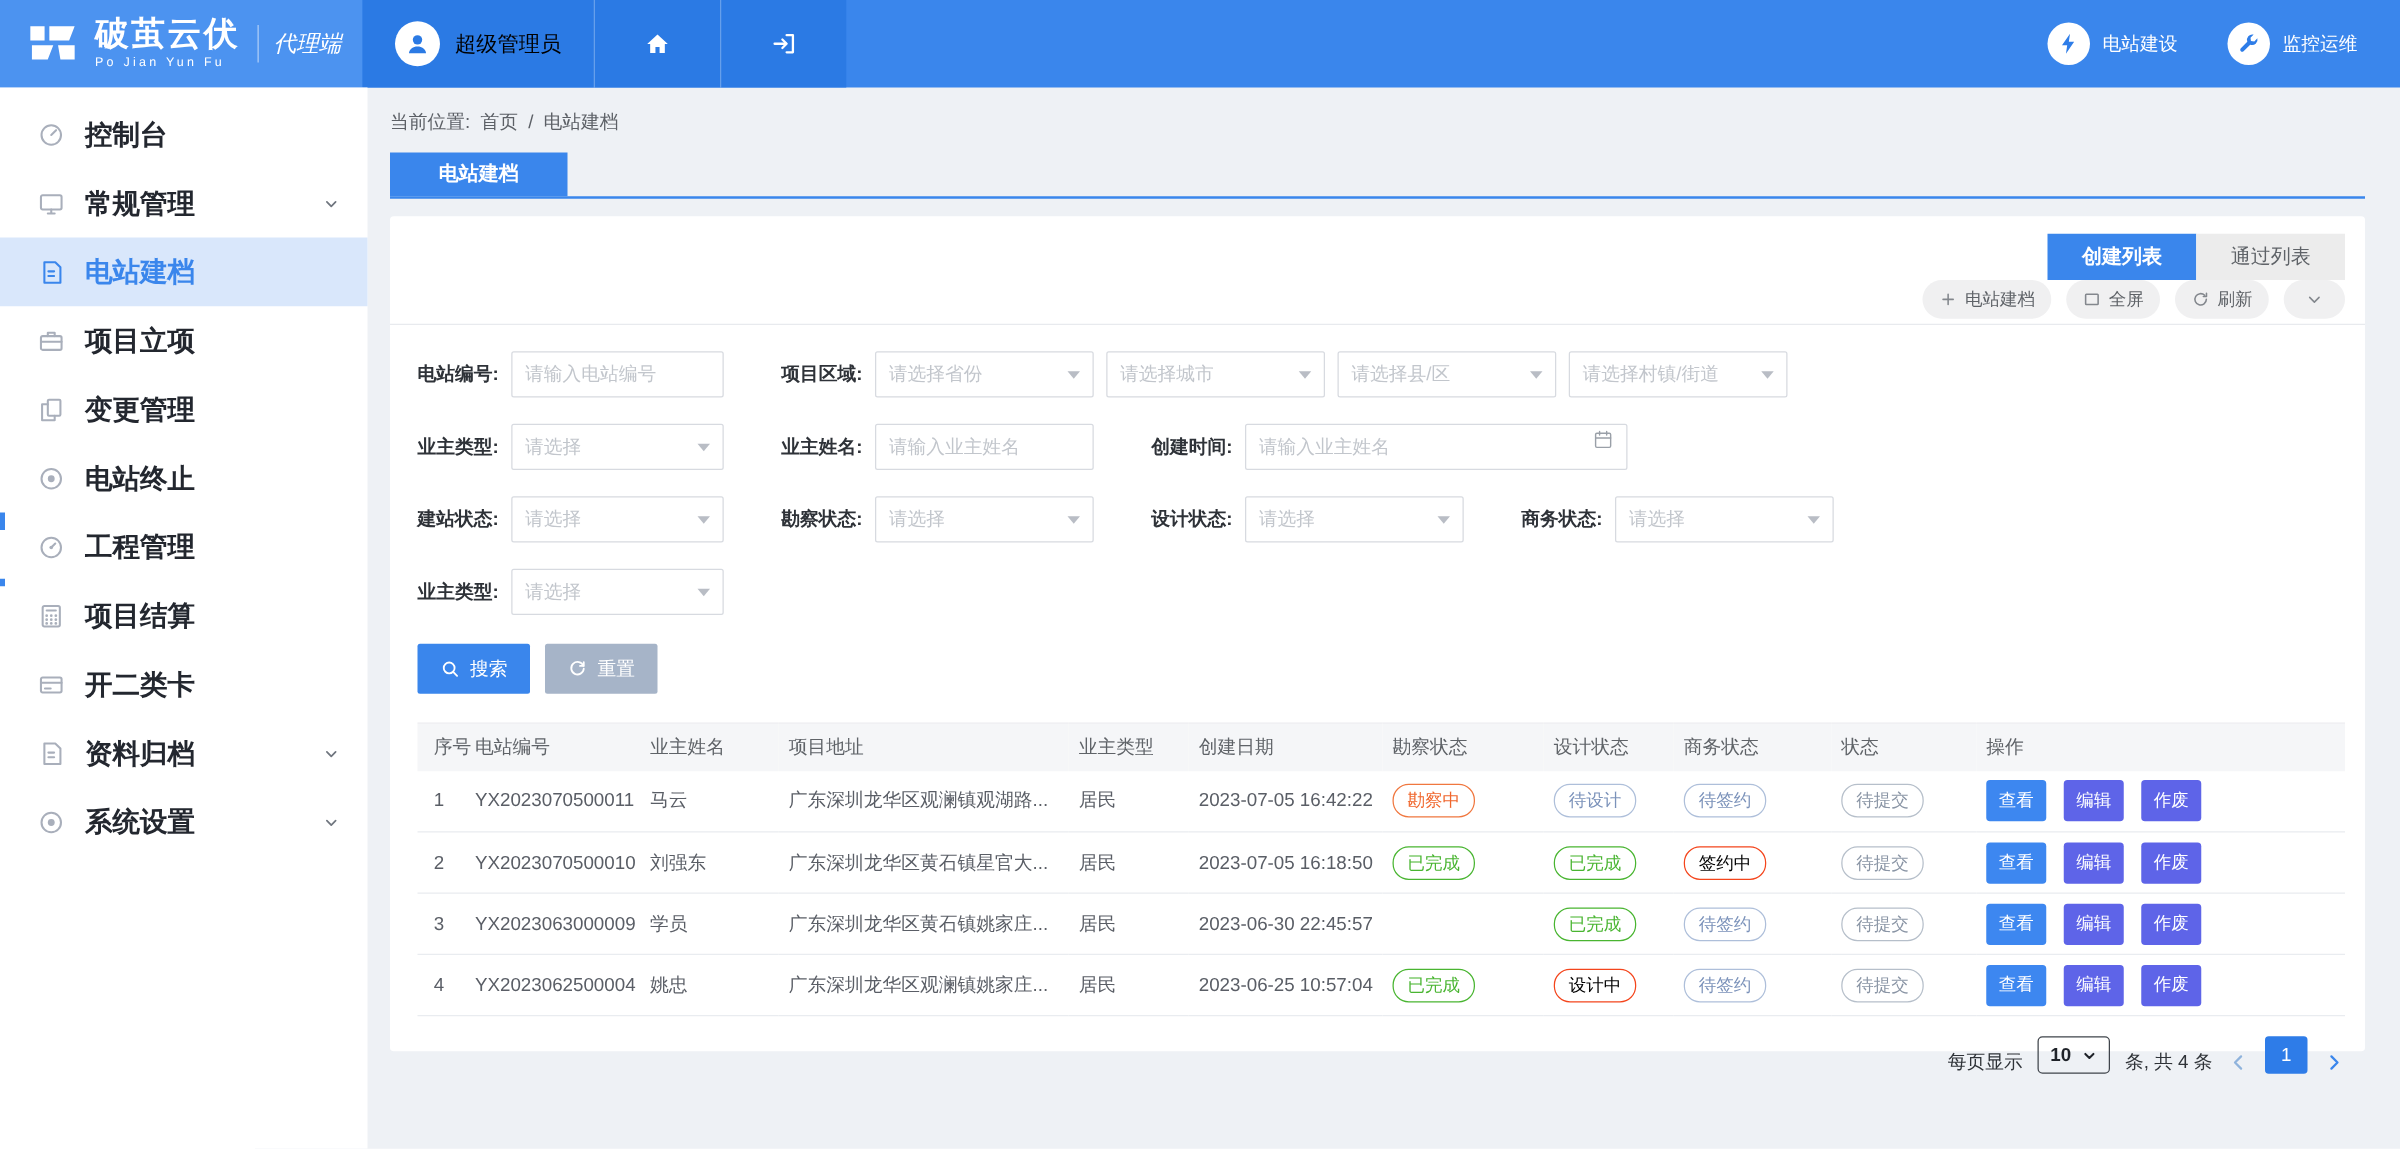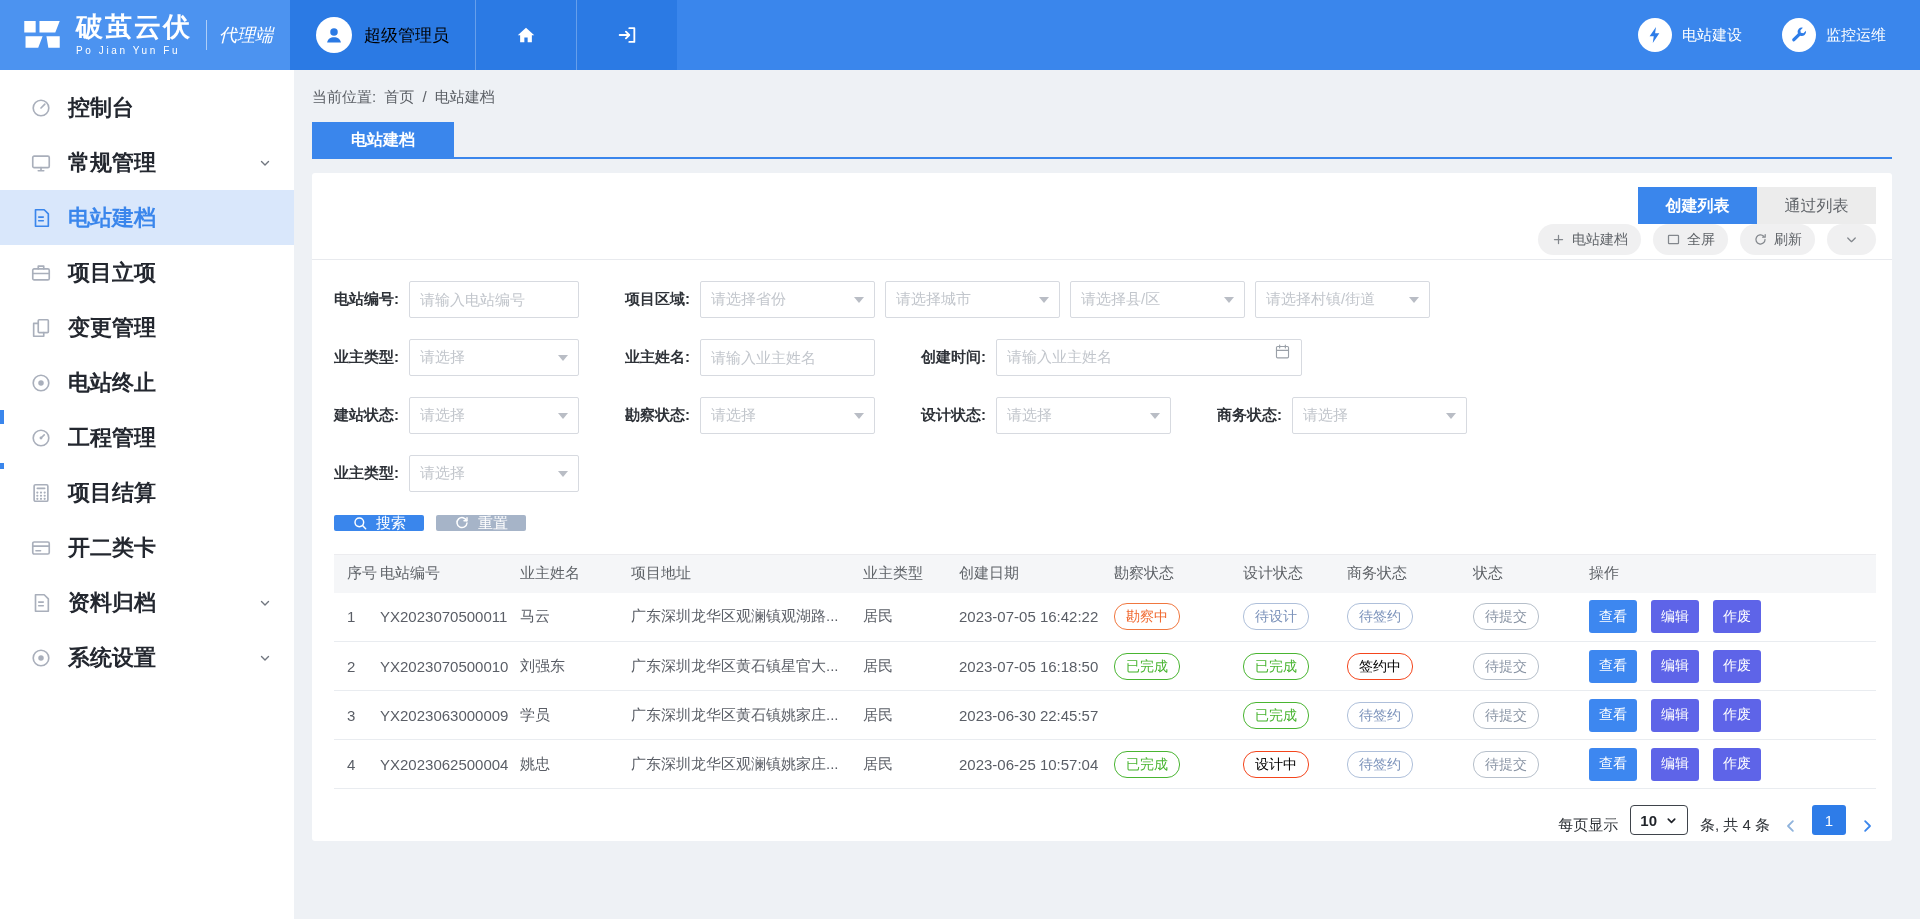--- a/index.html
+++ b/index.html
@@ -74,21 +74,21 @@
              font-size:15px; color:#be185d; font-family:inherit; outline:none; }
   .f-input::placeholder { color:#c2c6cc; }
   .mock-select { height:37px; width:175px; border:1px solid #d7dae0; border-radius:2px; background:#fff;
                  display:flex; align-items:center; justify-content:space-between; padding:0 10px; cursor:pointer; }
   .mock-select .ph { font-size:15px; color:#c2c6cc; white-space:nowrap; overflow:hidden; }
   .mock-select + .mock-select { margin-left:10px; }
   .caret { width:0; height:0; border:5px solid transparent; border-top:6px solid #b9bdc5; margin-top:6px; }
   .cal-icon { color:#9aa0a8; display:flex; align-self:flex-start; margin-top:3px; }
 
   .btn-row { display:flex; gap:12px; margin:23px 0 0 22px; }
-  .btn { height:16px; border:none; border-radius:2px; color:#fff; font-size:15px; display:inline-flex;
+  .btn { height:40px; border:none; border-radius:2px; color:#fff; font-size:15px; display:inline-flex;
          align-items:center; gap:8px; padding:0 18px; cursor:pointer; font-family:inherit; }
   .search-btn { background:#3a86ec; }
   .reset-btn { background:#a6b4c8; }
 
   
   .table-wrap { margin:23px 16px 0 22px; }
   table { width:100%; border-collapse:collapse; table-layout:fixed; }
   thead th { background:#f5f6f8; height:38px; font-size:15px; font-weight:400; color:#5f6368;
              text-align:left; padding-left:8px; border-top:1px solid #ececef; white-space:nowrap; }
   thead th:first-child, tbody td:first-child { padding-left:13px; }

